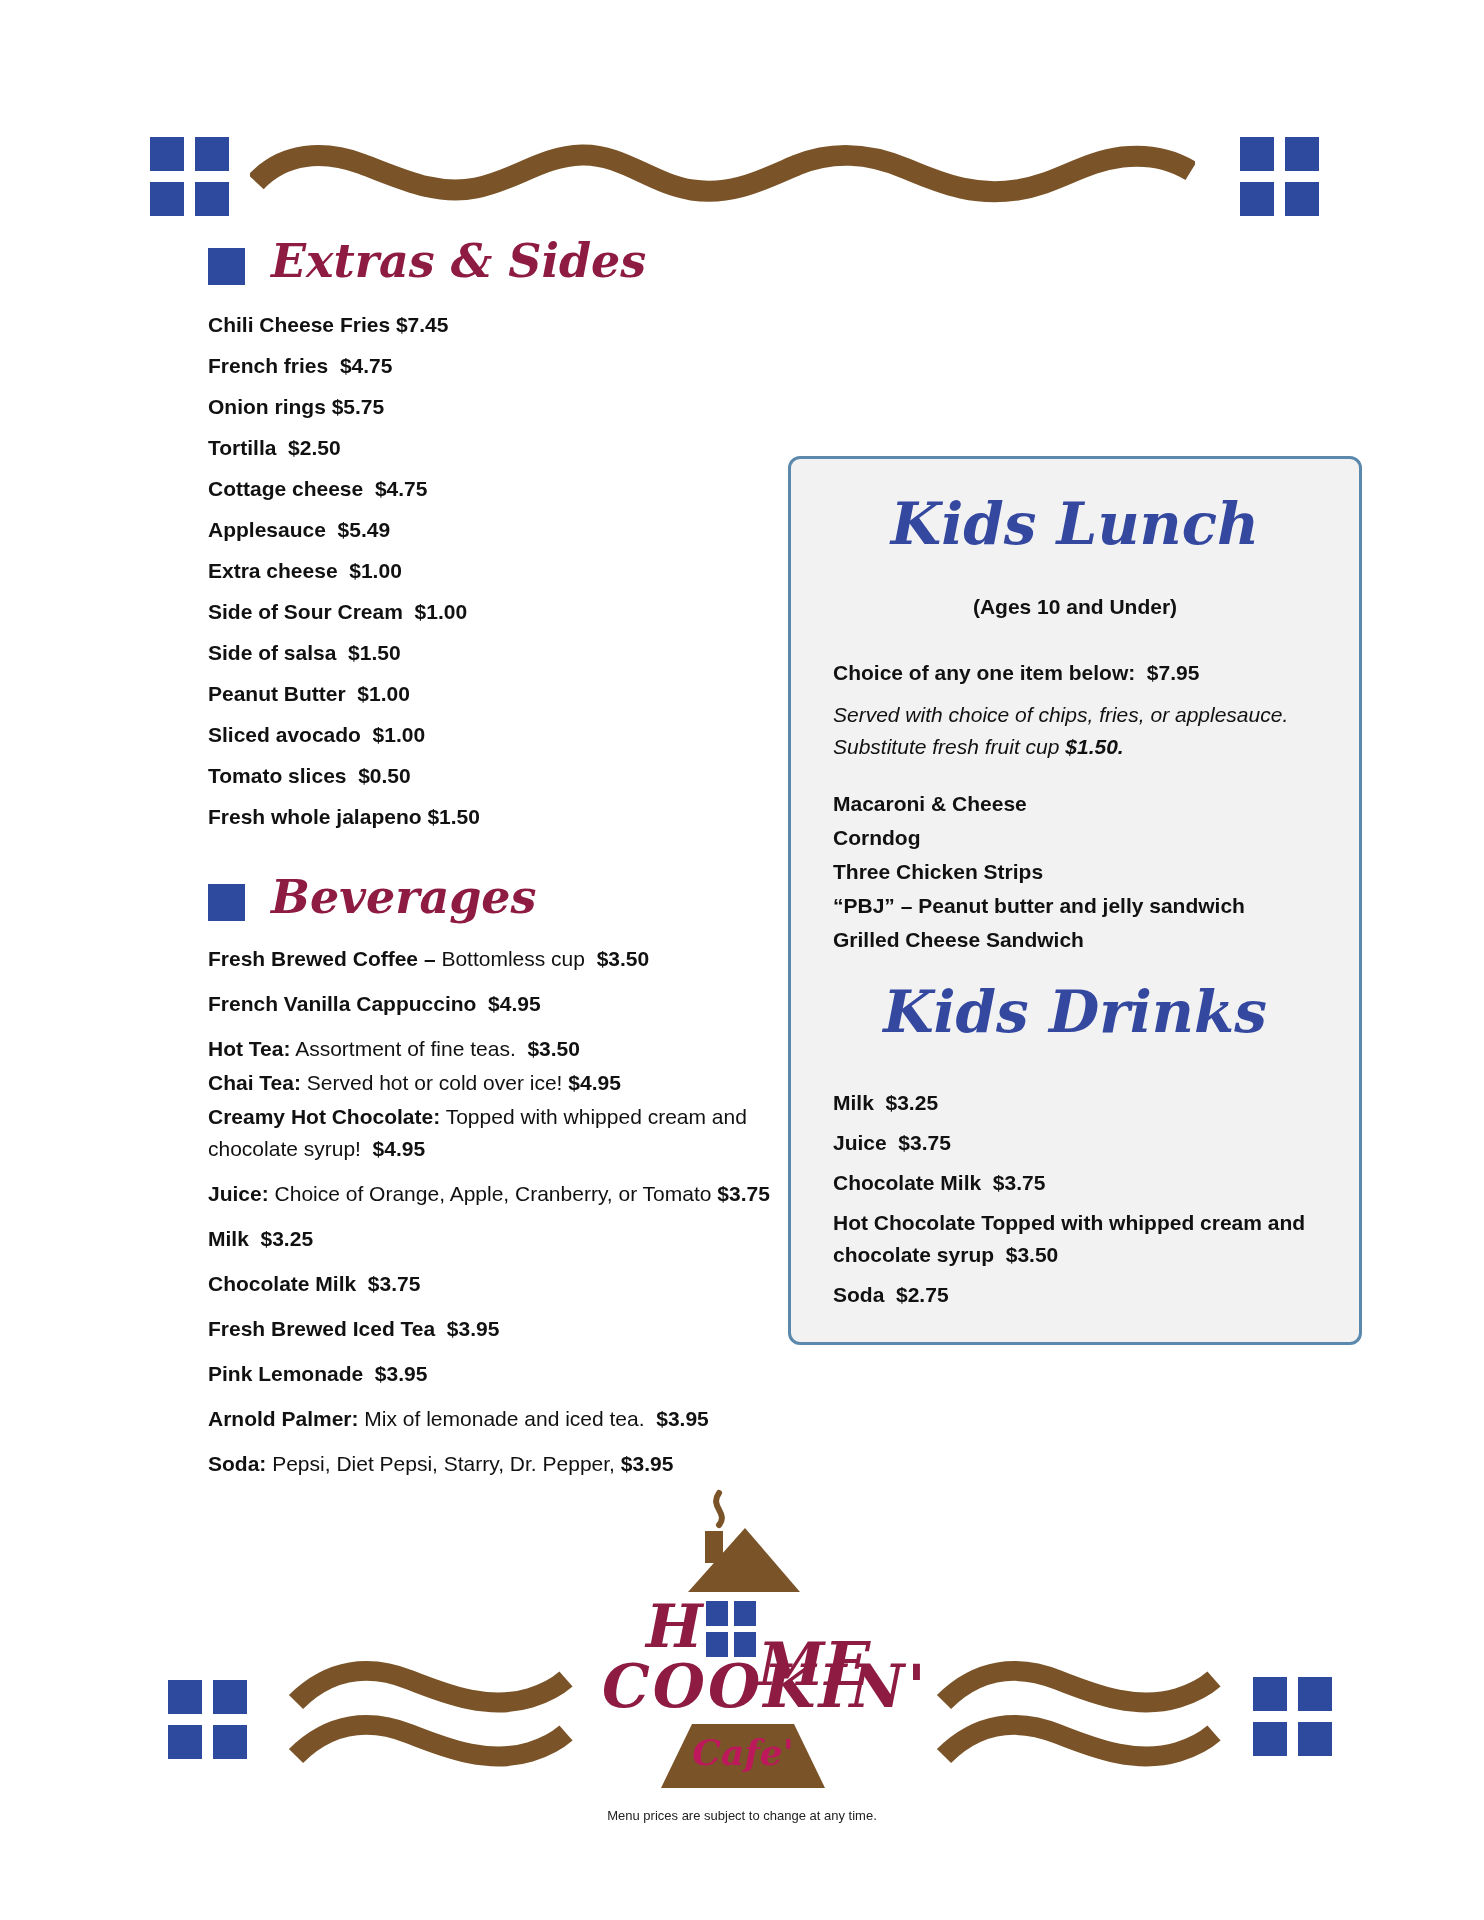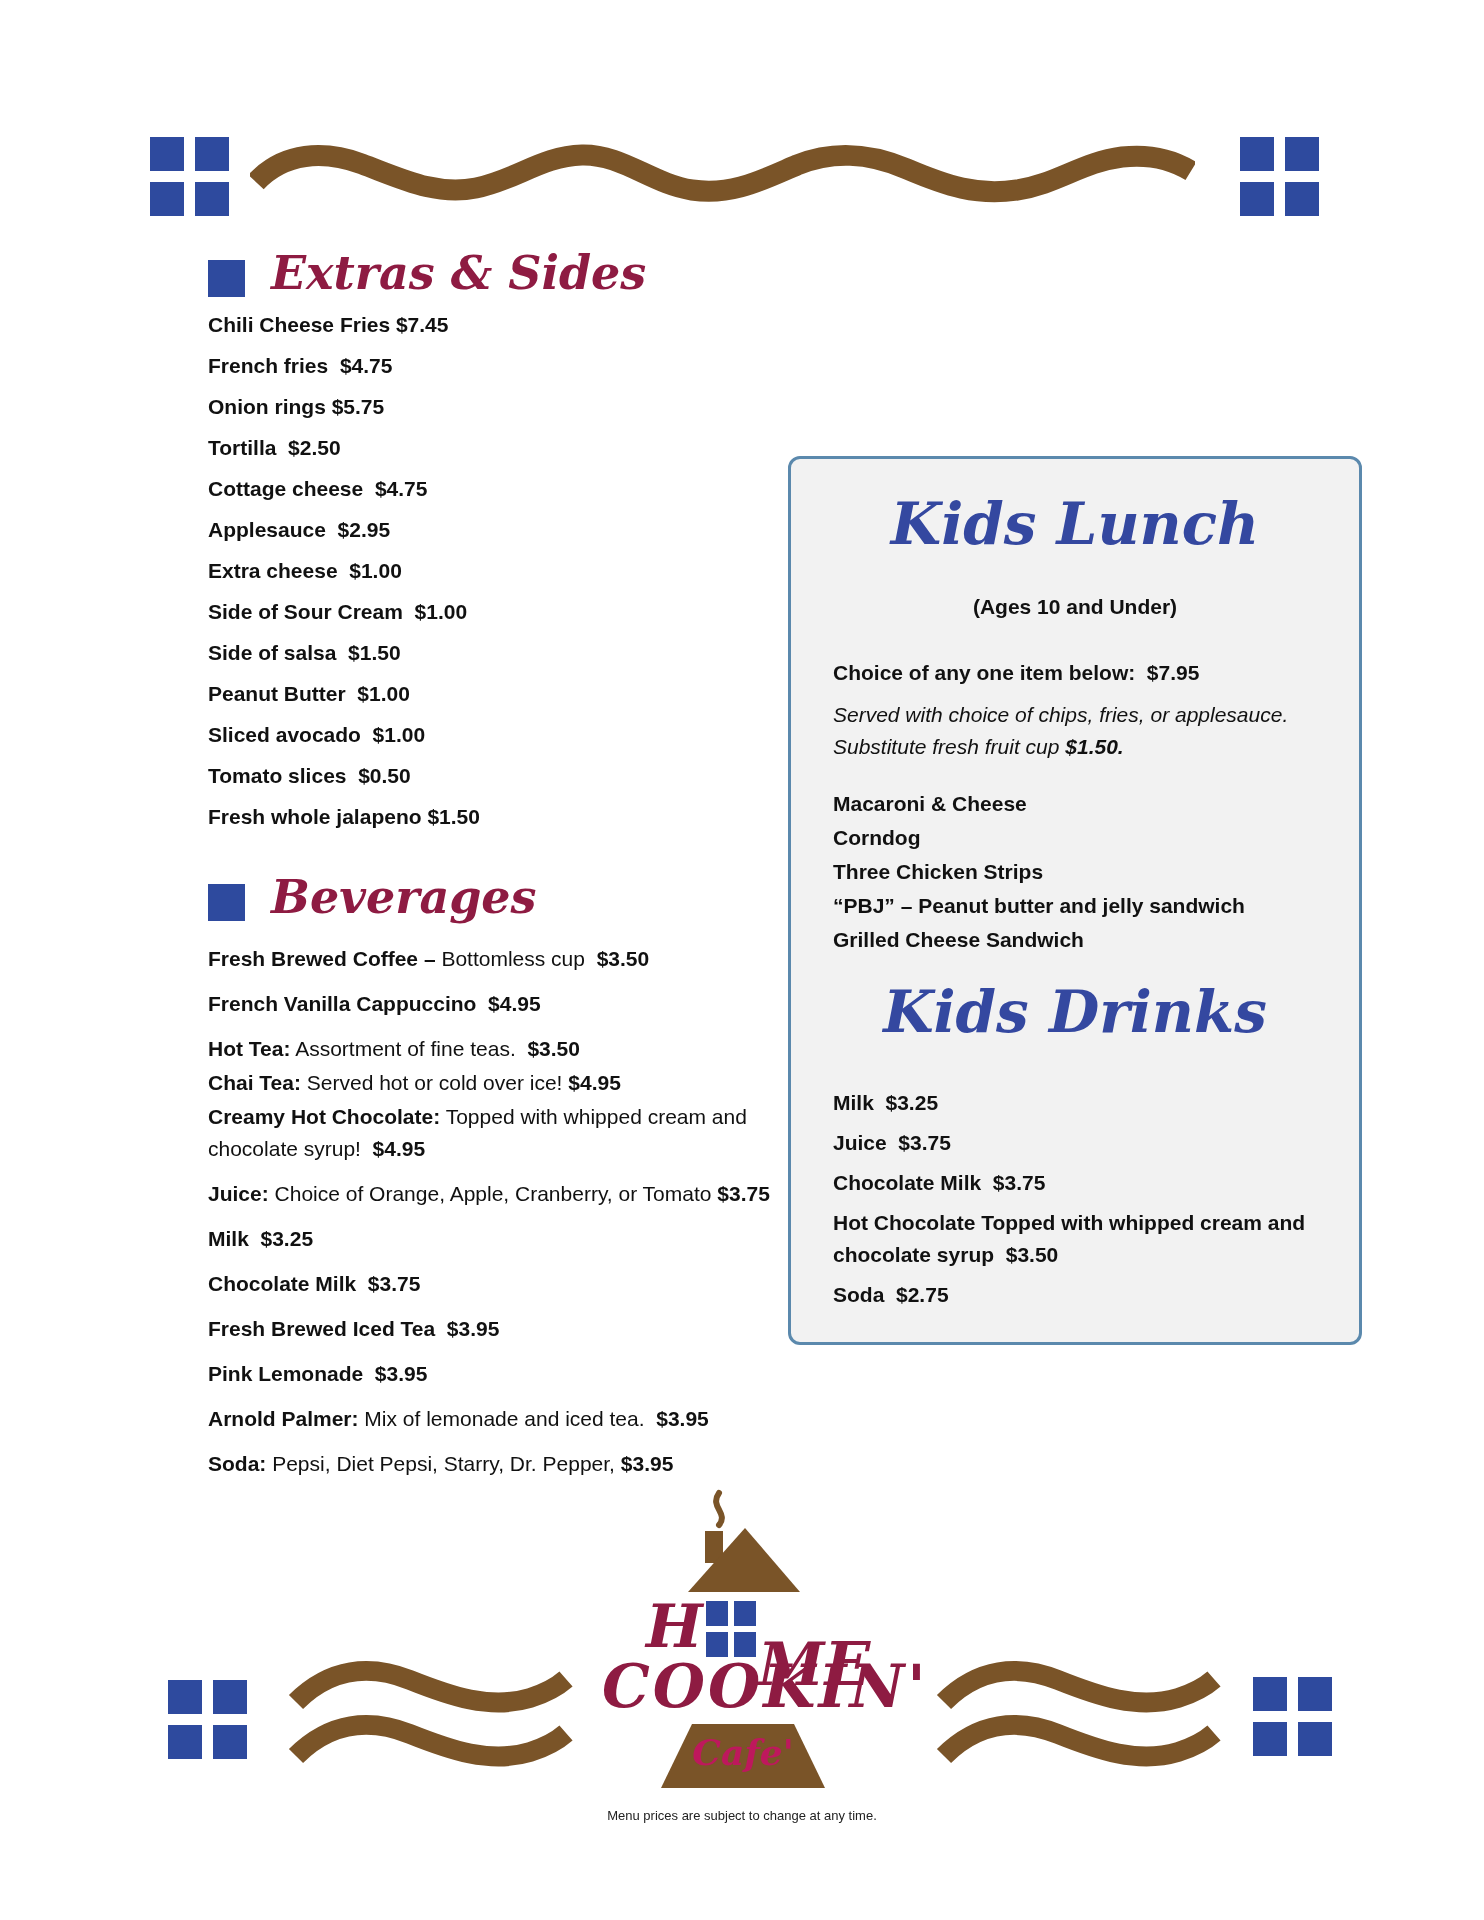--- a/index.html
+++ b/index.html
@@ -77,31 +77,31 @@
   <svg class="wave" style="left:250px;top:138px;" width="945" height="78" viewBox="0 0 945 78">
     <path d="M6,44 C34,14 74,12 112,26 C152,41 186,58 226,50 C266,42 292,18 332,17 C372,16 402,46 442,52 C482,58 512,42 547,27 C582,13 617,14 657,31 C697,48 727,58 767,52 C807,46 832,24 872,19 C907,15 928,25 941,33" stroke-width="21"></path>
   </svg>
   <div class="sq-grid" style="left:1240px;top:137px;">
     <span></span>
       <span></span>
     <span></span>
       <span></span>
   </div>
 
-  <div class="sec-head" style="left:208px;top:248px;">
+  <div class="sec-head" style="left:208px;top:236px;">
     <span class="bullet" style="margin-top:12px;"></span>
     <h2 class="sec-title script">Extras &amp; Sides</h2>
   </div>
   <div class="extras-list">
       <div class="mline"><span class="b">Chili Cheese Fries $7.45</span></div>
       <div class="mline"><span class="b">French fries  $4.75</span></div>
       <div class="mline"><span class="b">Onion rings $5.75</span></div>
       <div class="mline"><span class="b">Tortilla  $2.50</span></div>
       <div class="mline"><span class="b">Cottage cheese  $4.75</span></div>
-      <div class="mline"><span class="b">Applesauce  $2.95</span></div>
+      <div class="mline"><span class="b">Applesauce  $5.49</span></div>
       <div class="mline"><span class="b">Extra cheese  $1.00</span></div>
       <div class="mline"><span class="b">Side of Sour Cream  $1.00</span></div>
       <div class="mline"><span class="b">Side of salsa  $1.50</span></div>
       <div class="mline"><span class="b">Peanut Butter  $1.00</span></div>
       <div class="mline"><span class="b">Sliced avocado  $1.00</span></div>
       <div class="mline"><span class="b">Tomato slices  $0.50</span></div>
       <div class="mline"><span class="b">Fresh whole jalapeno $1.50</span></div>
     </div>
 
   <div class="sec-head" style="left:208px;top:872px;">

